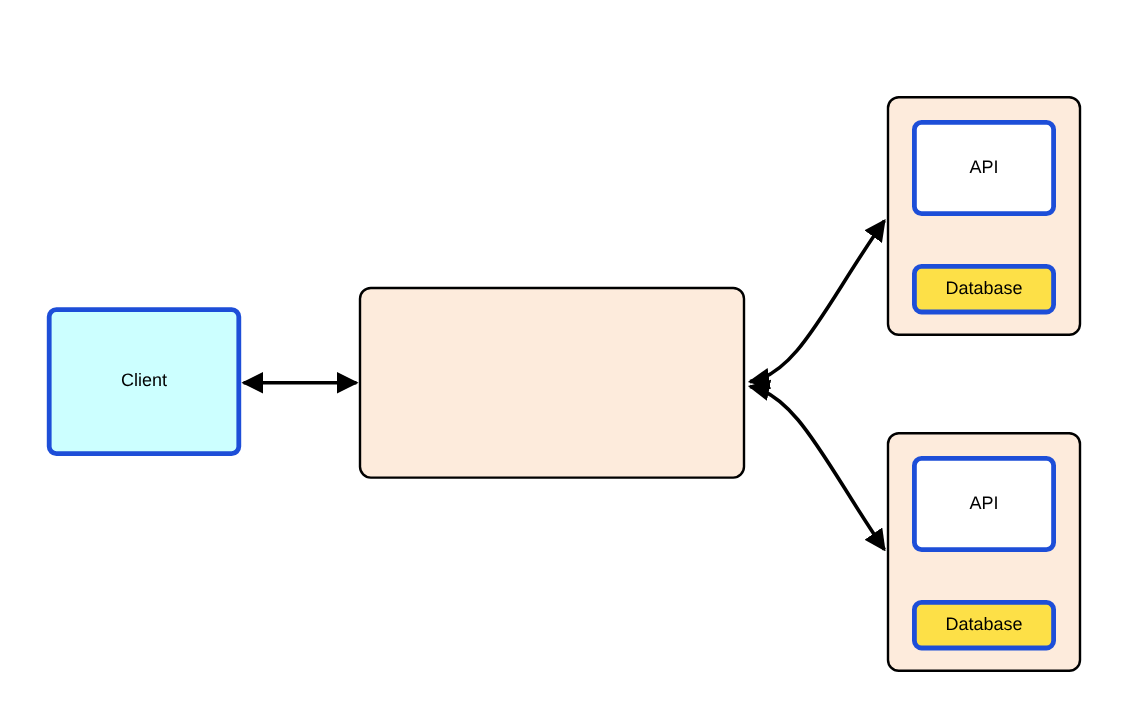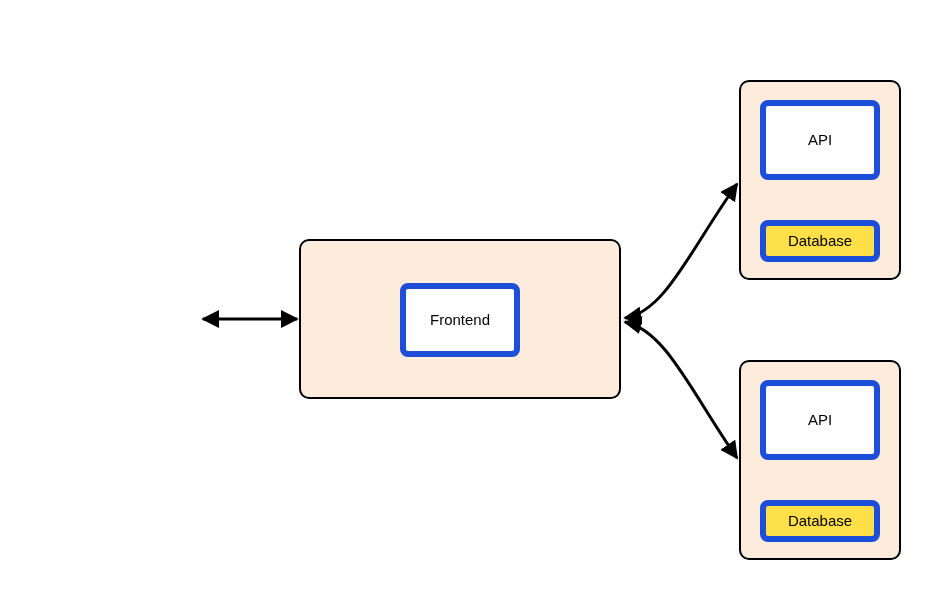--- a/index.html
+++ b/index.html
@@ -14,21 +14,21 @@
   #canvas {
     position: relative;
     width: 940px;
     height: 600px;
     background: #ffffff;
     overflow: hidden;
   }
   .node {
     position: absolute;
     box-sizing: border-box;
-    border: 6px solid #1d4ed8;
+    border: 4px solid #1d4ed8;
     border-radius: 8px;
     display: flex;
     align-items: center;
     justify-content: center;
     font-size: 15px;
     color: #000000;
     line-height: 1.2;
     text-align: center;
   }
   .group-box {
@@ -80,25 +80,25 @@
 
     <path d="M 625 318 C 665 312, 690 250, 737 184" fill="none" stroke="#000000" stroke-width="3" marker-start="url(#arrow-start)" marker-end="url(#arrow-end)"></path>
 
     <path d="M 625 322 C 665 330, 690 390, 737 458" fill="none" stroke="#000000" stroke-width="3" marker-start="url(#arrow-start)" marker-end="url(#arrow-end)"></path>
 
     <line x1="820" y1="183" x2="820" y2="217" stroke="#000000" stroke-width="3" marker-start="url(#arrow-start)" marker-end="url(#arrow-end)"></line>
 
     <line x1="820" y1="463" x2="820" y2="497" stroke="#000000" stroke-width="3" marker-start="url(#arrow-start)" marker-end="url(#arrow-end)"></line>
   </svg>
 
+  <div class="node client-box" style="left:39px; top:256px; width:162px; height:124px;">
+    <span>Client</span>
+  </div>
 
   <div class="node group-box" style="left:299px; top:239px; width:322px; height:160px;"></div>
-  <div class="node white-box" style="left:400px; top:283px; width:120px; height:74px;">
-    <span>Frontend</span>
-  </div>
 
   <div class="node group-box" style="left:739px; top:80px; width:162px; height:200px;"></div>
   <div class="node white-box" style="left:760px; top:100px; width:120px; height:80px;">
     <span>API</span>
   </div>
   <div class="node db-box" style="left:760px; top:220px; width:120px; height:42px;">
     <span>Database</span>
   </div>
 
   <div class="node group-box" style="left:739px; top:360px; width:162px; height:200px;"></div>

